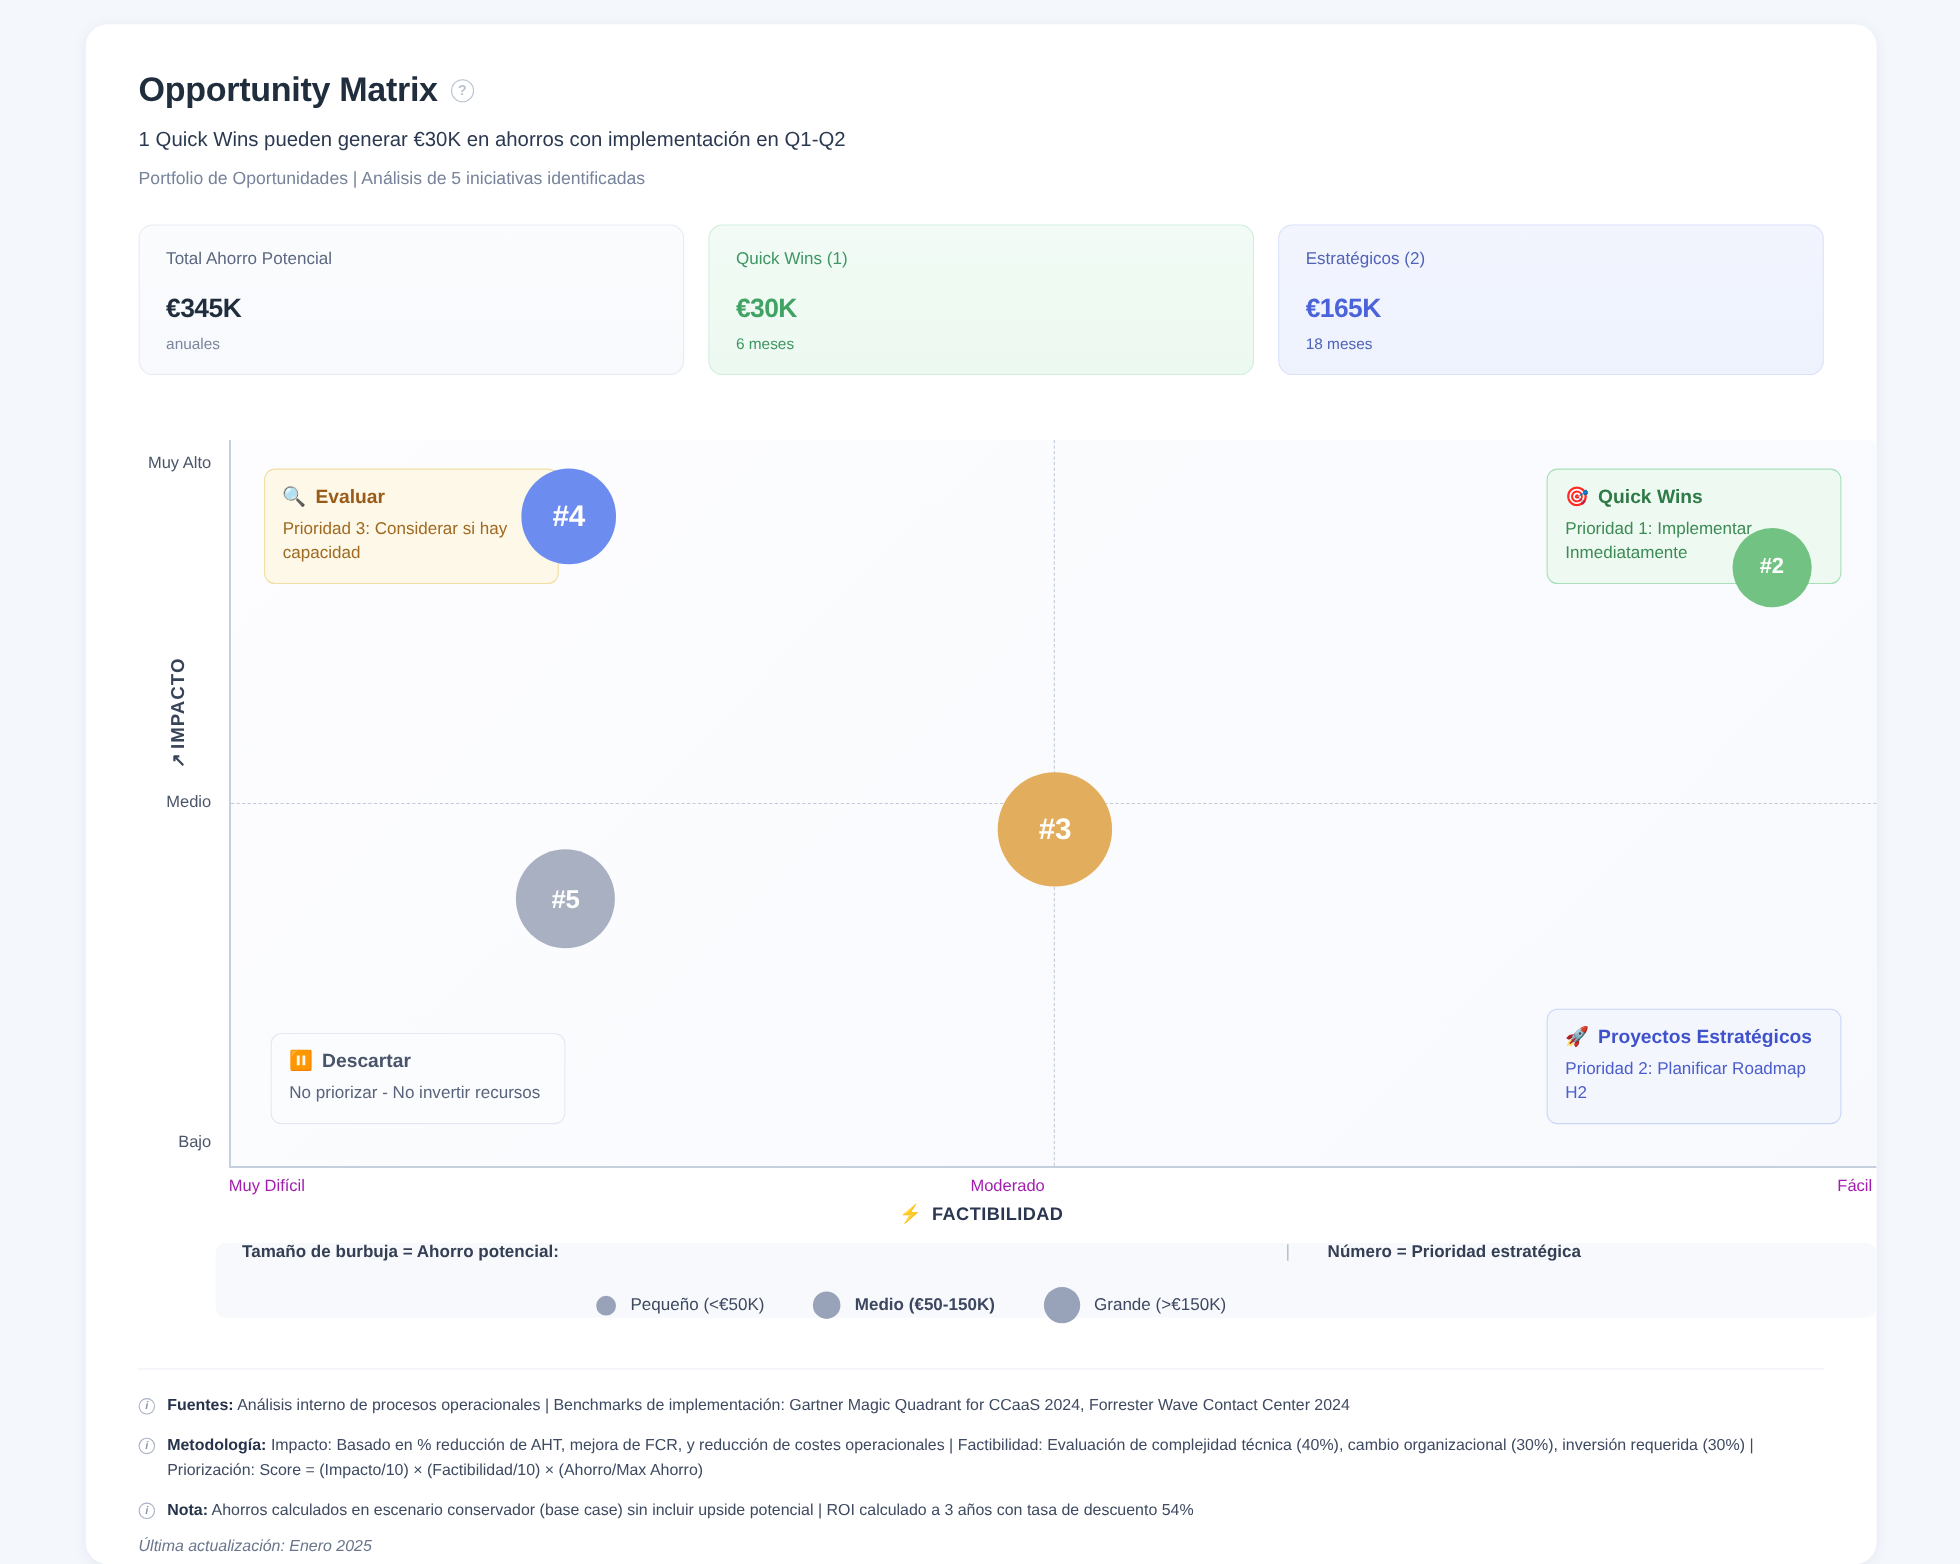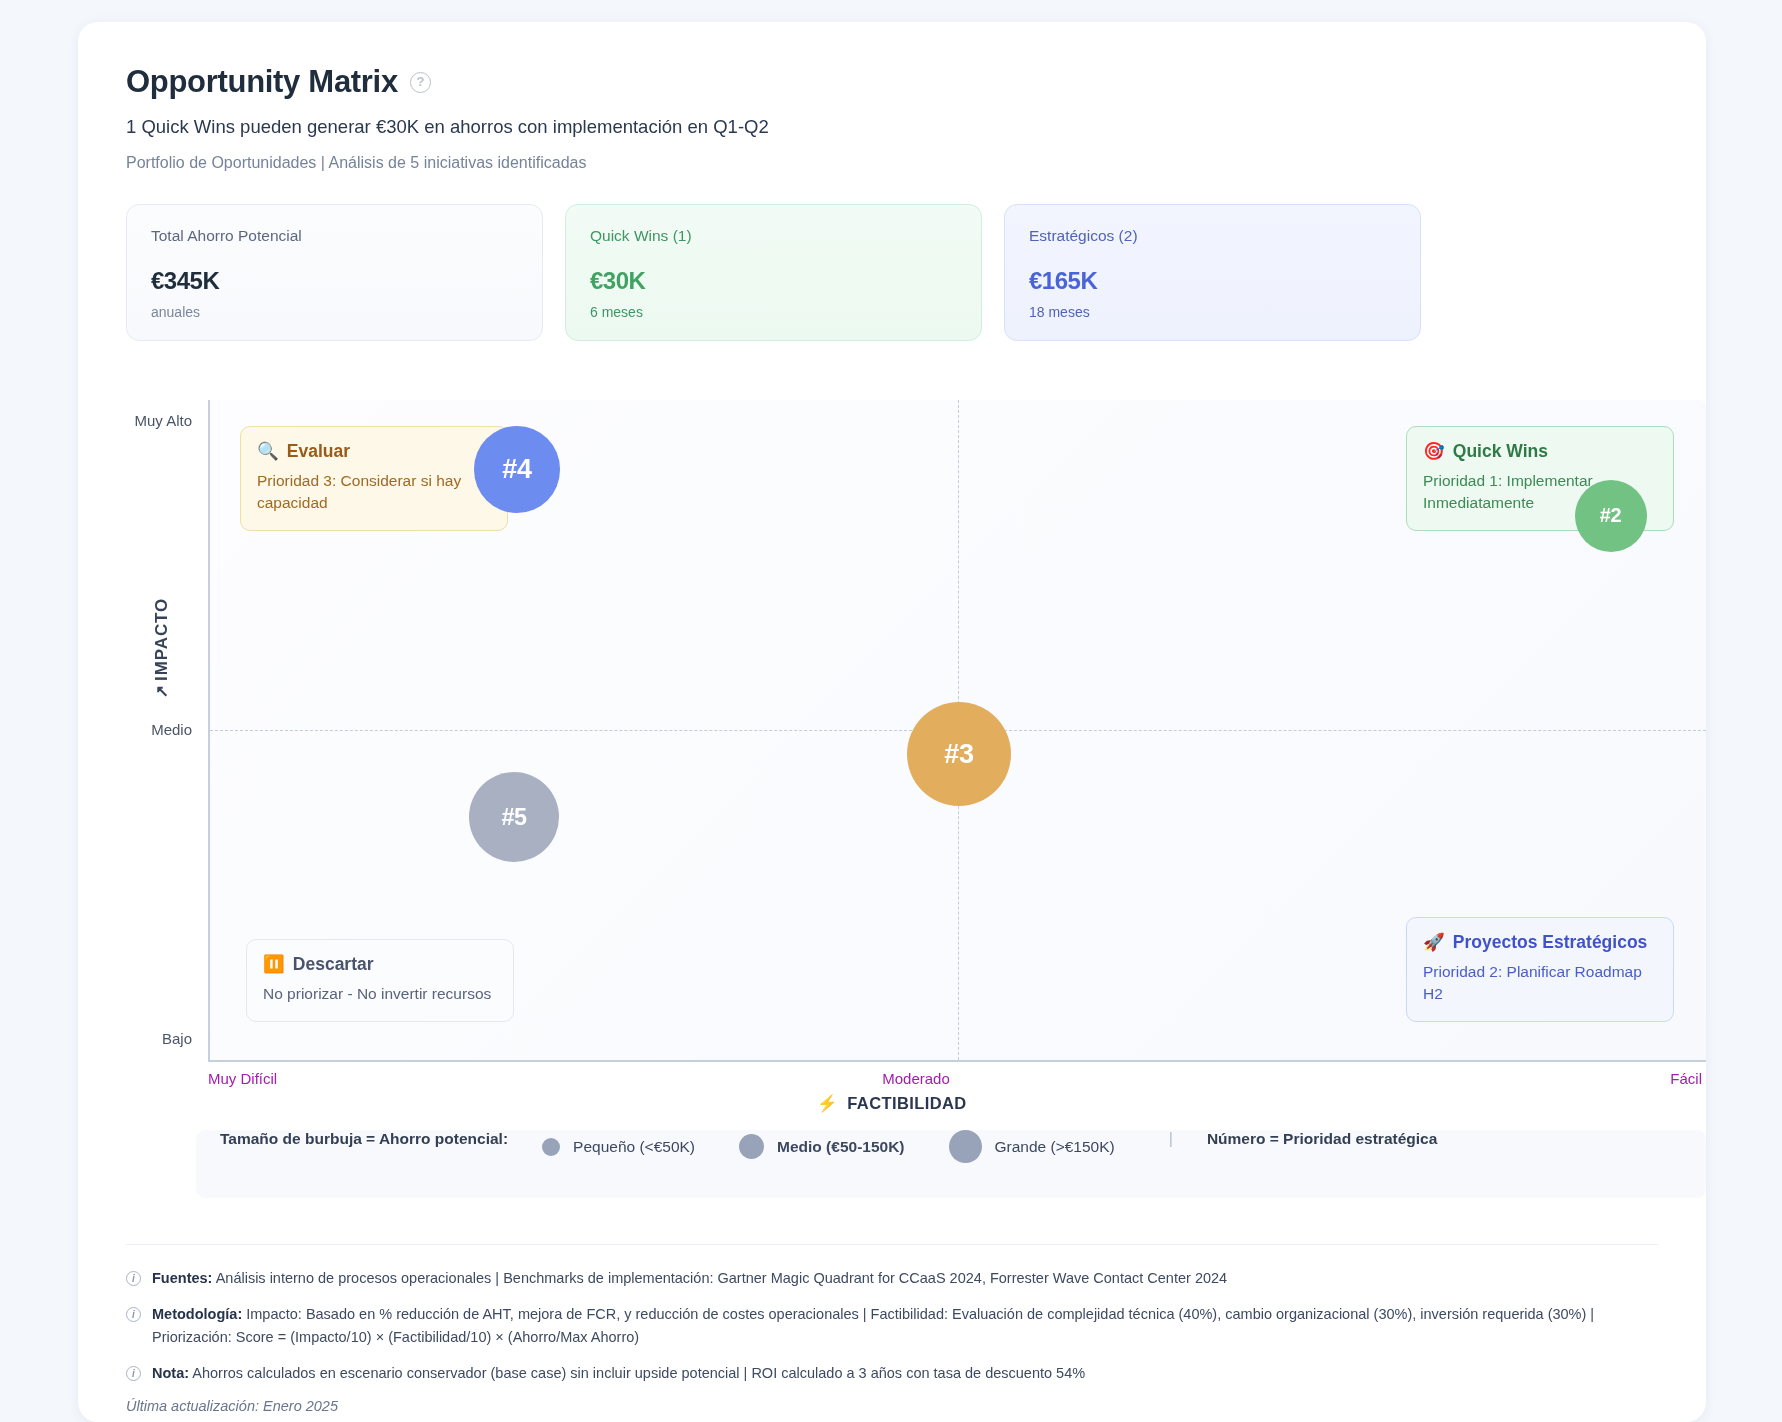--- a/index.html
+++ b/index.html
@@ -61,21 +61,21 @@
     margin-top: 16px;
     font-size: 16px;
     color: #76839a;
   }
 
   
   .kpis {
     position: absolute;
     left: 48px;
     top: 182px;
-    width: 1295px;
+    width: 1532px;
     display: flex;
     gap: 22px;
   }
   .kpi {
     flex: 1 1 0;
     height: 137px;
     border-radius: 13px;
     border: 1px solid #e6ebf3;
     background: linear-gradient(180deg,#fbfcfe 0%, #f7f9fc 100%);
     padding: 22px 24px 0 24px;
@@ -400,21 +400,21 @@
       <div class="xtick right">Fácil</div>
     </div>
 
     <div class="factibilidad">
       <span>⚡</span>
       <span>FACTIBILIDAD</span>
     </div>
 
     <div class="legend">
       <div class="legend-title">Tamaño de burbuja = Ahorro potencial:</div>
-      <div id="legend-items" style="display:flex;align-items:center;">
+      <div id="legend-items" style="display:flex;align-items:center;margin-top:40px;">
           <div class="legend-item" style="margin-left: 34px;">
             <span class="legend-dot" style="width: 18px; height: 18px;"></span>
             <span>Pequeño (&lt;€50K)</span>
           </div>
           <div class="legend-item" style="margin-left: 44px; font-weight: bold;">
             <span class="legend-dot" style="width: 25px; height: 25px;"></span>
             <span>Medio (€50-150K)</span>
           </div>
           <div class="legend-item" style="margin-left: 44px;">
             <span class="legend-dot" style="width: 33px; height: 33px;"></span>

